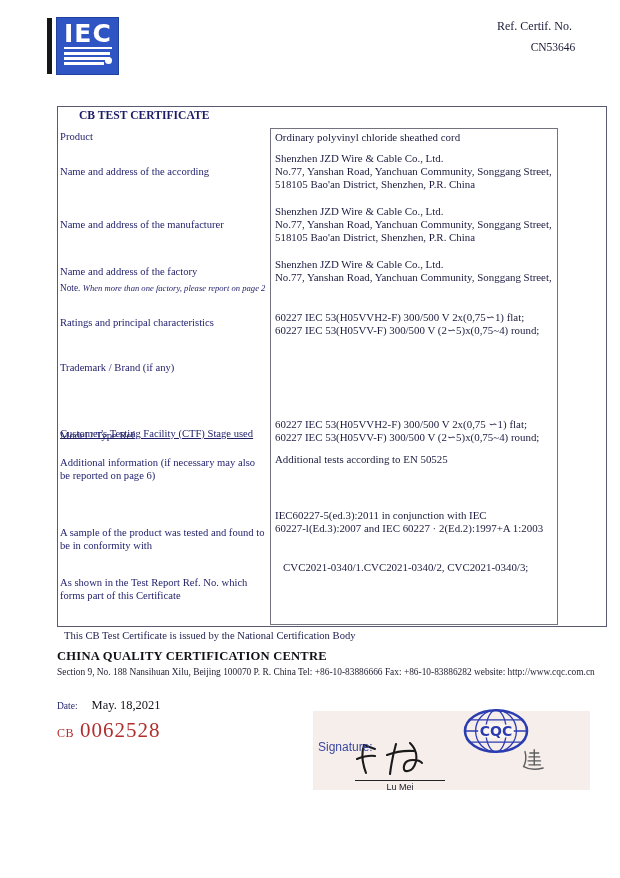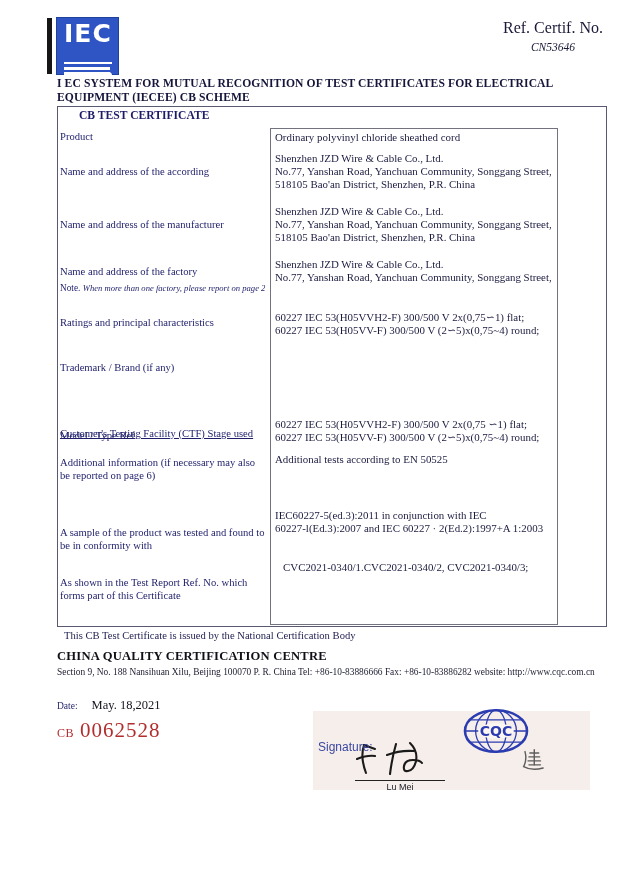--- a/index.html
+++ b/index.html
@@ -14,29 +14,29 @@
   
   .iec-bar { position:absolute; left:47px; top:18px; width:5px; height:56px; background:#161616; }
   .iec-square {
     position:absolute; left:56px; top:17px; width:63px; height:58px;
     background:#2f55c5; border:1px solid #20409e; box-sizing:border-box;
     padding:3px 0 0 7px;
   }
   .iec-text {
     font-family:"DejaVu Sans","Liberation Sans",sans-serif;
     font-weight:bold; font-size:25px; line-height:26px; color:#ffffff;
-    letter-spacing:1px; border-bottom:2px solid #fff; display:inline-block; padding-bottom:15px;
+    letter-spacing:1px; border-bottom:2px solid #fff; display:inline-block; padding-bottom:0;
   }
   .iec-stripes { position:relative; margin-top:3px; width:46px; }
   .iec-stripe { height:2.5px; background:#ffffff; margin-bottom:2.5px; }
   .iec-dot { position:absolute; right:-2px; top:5px; width:7px; height:7px; border-radius:50%; background:#ffffff; }
 
   
-  .ref-label  { left:497px; top:19px; width:112px; text-align:center; font-size:16px; color:#1a1a38; }
-  .ref-number { left:497px; top:41px; width:112px; text-align:center; font-size:11.5px; color:#1a1a38;font-style:italic; }
+  .ref-label  { left:497px; top:19px; width:112px; font-size:12px; color:#1a1a38; }
+  .ref-number { left:497px; top:41px; width:112px; text-align:center; font-size:11.5px; color:#1a1a38; }
   .scheme-title {
     left:57px; top:77px; width:548px; font-weight:bold; font-size:11.6px;
     line-height:1.18; color:#15153a; letter-spacing:0.1px;
   }
 
   
   .outer-box { left:57px; top:106px; width:550px; height:521px; border:1px solid #595970; box-sizing:border-box; }
   .value-box { left:270px; top:128px; width:288px; height:497px; border:1px solid #73737f; box-sizing:border-box; background:transparent; }
   .cb-title  { left:61px; top:109px; font-weight:bold; font-size:11.6px; color:#1b1b66;margin-left:18px; }
 
@@ -76,21 +76,20 @@
       <div class="iec-stripe"></div>
       <div class="iec-stripe"></div>
       <div class="iec-stripe" style="width:40px;"></div>
       <div class="iec-dot"></div>
     </div>
   </div>
 
   <div class="abs ref-label">Ref. Certif. No.</div>
   <div class="abs ref-number">CN53646</div>
 
-  <div class="abs scheme-title">I EC SYSTEM FOR MUTUAL RECOGNITION OF TEST CERTIFICATES FOR ELECTRICAL EQUIPMENT (IECEE) CB SCHEME</div>
 
   <div class="abs outer-box"></div>
   <div class="abs value-box"></div>
   <div class="abs cb-title">CB TEST CERTIFICATE</div>
 
   <div class="abs lbl" style="top:131px;">Product</div>
   <div class="abs lbl" style="top:166px;">Name and address of the according</div>
   <div class="abs lbl" style="top:266px;">Name and address of the factory</div>
   <div class="abs lbl" style="top:219px;">Name and address of the manufacturer</div>
   <div class="abs note" style="top:283px;">

